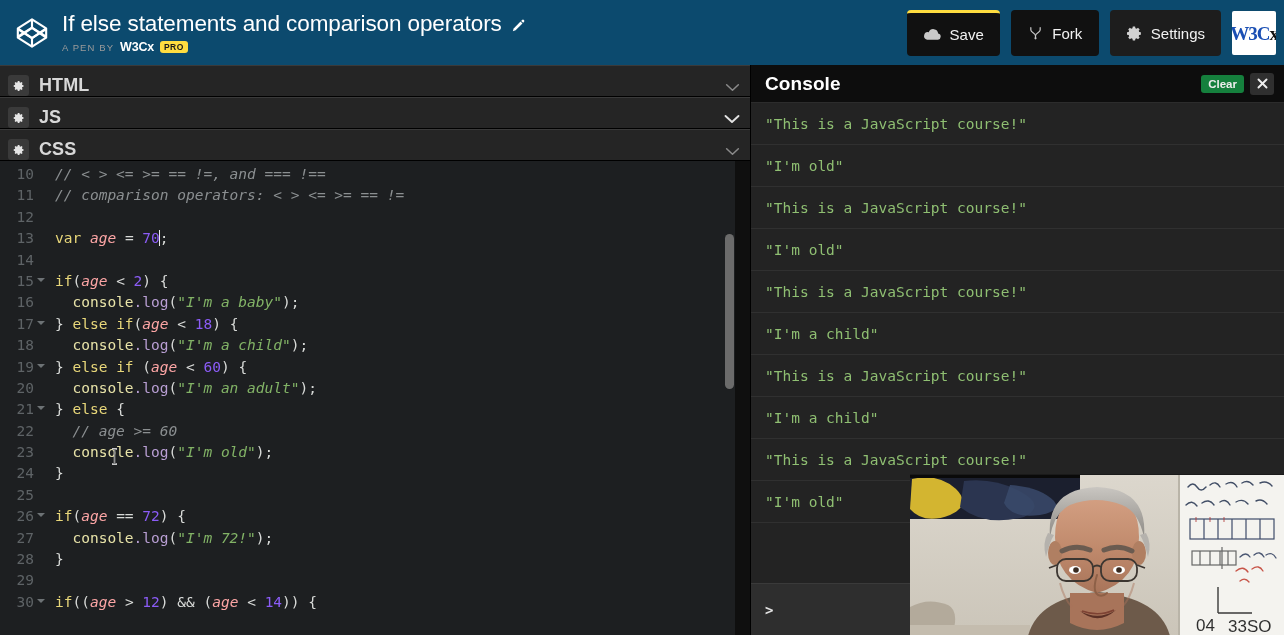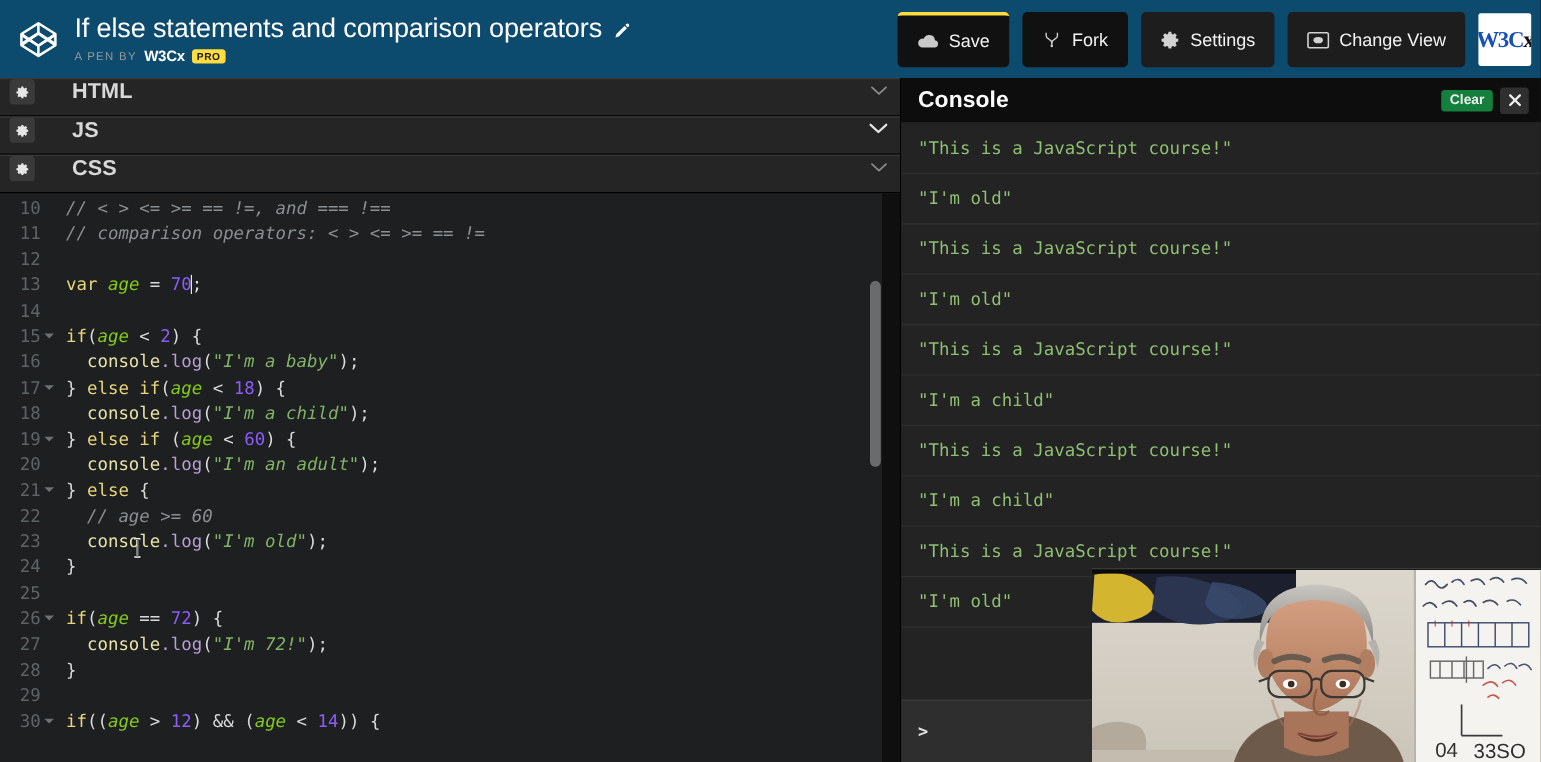--- a/index.html
+++ b/index.html
@@ -157,24 +157,23 @@
     border-right: 1px solid #000;
   }
 
   .ed-head {
     height: 32px;
     flex: 0 0 32px;
     background: #252525;
     border-top: 1px solid #3a3a3a;
     border-bottom: 1px solid #000;
     display: flex;
-    align-items: flex-start;
+    align-items: flex-end;
     padding: 0 9px 0 8px;
     cursor: pointer;
-    gap: 21px;
   }
   .gear-box {
     width: 21px; height: 21px;
     background: #3a3a3a;
     border-radius: 3px;
     display: flex; align-items: center; justify-content: center;
     flex: 0 0 21px;
     margin-right: 10px;
     cursor: pointer;
   }
@@ -229,21 +228,21 @@
     flex: 1 1 auto;
     padding-left: 18px;
     position: relative;
     white-space: pre;
     overflow: hidden;
   }
   .cline { height: 21.4px; color: #c5c8c6; }
 
   .tk-com  { color: #8b8f91; font-style: italic; }
   .tk-key  { color: #e8d77a; }
-  .tk-var  { color: #84cc16; font-style: italic; }
+  .tk-var  { color: #fca5a5; font-style: italic; }
   .tk-num  { color: #8b5cf6; }
   .tk-str  { color: #82b366; font-style: italic; }
   .tk-obj  { color: #e8e3a8; }
   .tk-fn   { color: #b99fd4; }
   .tk-pun  { color: #d8dad8; }
   .tk-op   { color: #d8dad8; }
 
   .caret {
     display: inline-block;
     width: 1px;
@@ -445,29 +444,20 @@
       <button class="tb-btn">
         <span class="tb-ico">
           <svg width="17" height="17" viewBox="0 0 24 24" fill="#d2d2d2">
             <path d="M12 8.3a3.7 3.7 0 1 0 0 7.4 3.7 3.7 0 0 0 0-7.4zm0 5.6a1.9 1.9 0 1 1 0-3.8 1.9 1.9 0 0 1 0 3.8z"></path>
             <path d="M21 13.6v-3.2l-2.4-.5a6.9 6.9 0 0 0-.7-1.7l1.4-2-2.3-2.3-2 1.4a6.9 6.9 0 0 0-1.7-.7L12.8 2.2H9.6l-.5 2.4a6.9 6.9 0 0 0-1.7.7l-2-1.4-2.3 2.3 1.4 2a6.9 6.9 0 0 0-.7 1.7l-2.4.5v3.2l2.4.5c.16.6.4 1.17.7 1.7l-1.4 2 2.3 2.3 2-1.4c.53.3 1.1.54 1.7.7l.5 2.4h3.2l.5-2.4c.6-.16 1.17-.4 1.7-.7l2 1.4 2.3-2.3-1.4-2c.3-.53.54-1.1.7-1.7z"></path>
           </svg>
         </span>
         <span>Settings</span>
       </button>
 
-      <button class="tb-btn">
-        <span class="tb-ico">
-          <svg width="19" height="15" viewBox="0 0 24 19" fill="none" stroke="#d2d2d2" stroke-width="1.7">
-            <rect x="1.2" y="1.6" width="21.6" height="15.8" rx="1.8"></rect>
-            <ellipse cx="12" cy="9.5" rx="5" ry="3.3" fill="#d2d2d2" stroke="none"></ellipse>
-          </svg>
-        </span>
-        <span>Change View</span>
-      </button>
 
       <div class="w3cx-logo">
         <span class="w3cx-text"><span>W3C</span><span class="x-part">x</span></span>
       </div>
 
     </div>
   </div>
 
   <div class="body-area">
 

